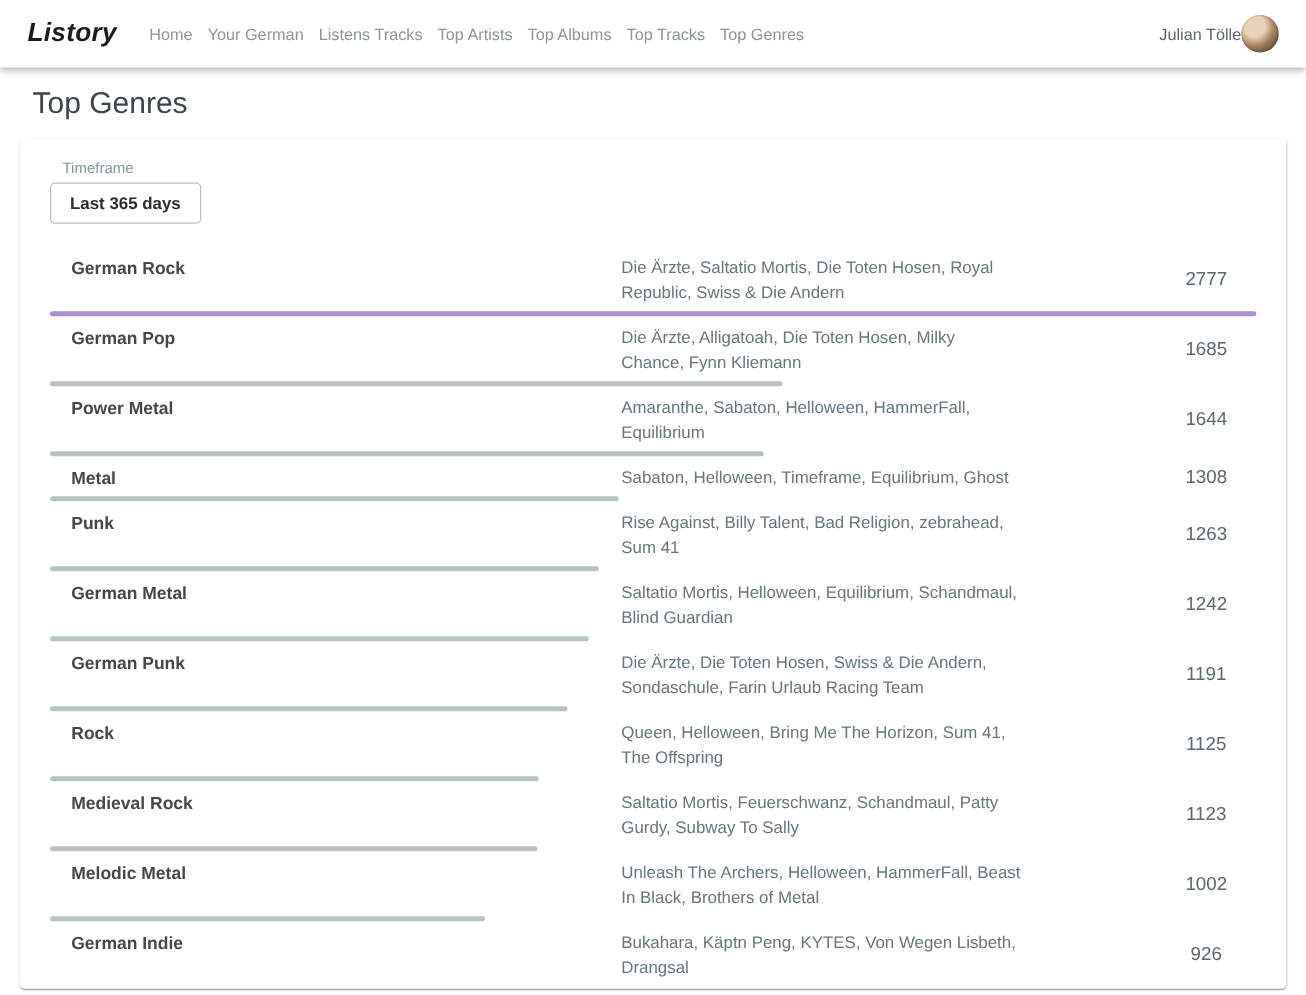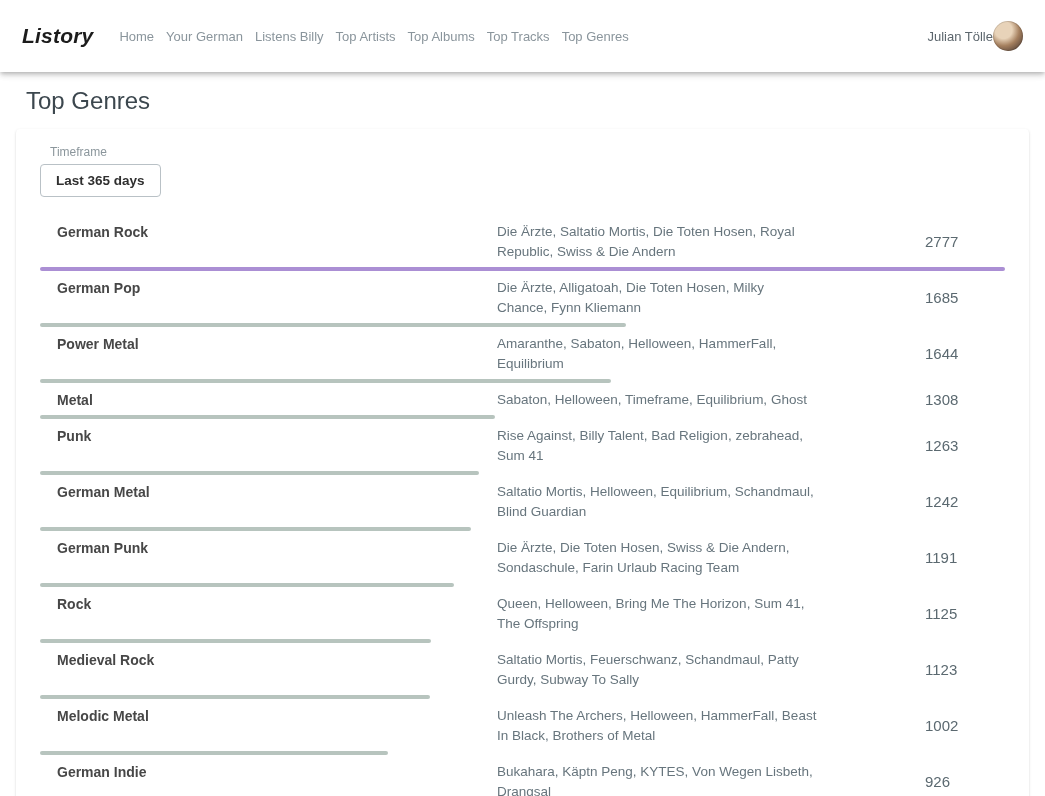--- a/index.html
+++ b/index.html
@@ -1,20 +1,20 @@
 <!DOCTYPE html>
 <html><head>
 <meta charset="utf-8">
 <style>
   * { margin:0; padding:0; box-sizing:border-box; }
   html,body { width:1045px; height:796px; overflow:hidden; background:#fff;
     font-family:"Liberation Sans", sans-serif; color:#424242; }
 
   
-  .appbar { height:72px; background:#fff; display:flex; align-items:center;
+  .appbar { height:54px; background:#fff; display:flex; align-items:center;
     padding:0 22px; position:relative; z-index:5;
     box-shadow:0 2px 4px -1px rgba(0,0,0,0.2), 0 4px 5px 0 rgba(0,0,0,0.10), 0 1px 10px 0 rgba(0,0,0,0.08); }
   .brand { font-size:21px; font-weight:700; font-style:italic; color:#1c1c1c;
     margin-right:26px; letter-spacing:0.2px; cursor:pointer; }
   .nav { display:flex; align-items:center; gap:12px; }
   .nav-item { font-size:13px; color:#8a959c; text-decoration:none; cursor:pointer; white-space:nowrap; }
   .user { margin-left:auto; display:flex; align-items:center; }
   .user-name { font-size:13px; color:#5c666d; }
   .avatar { width:30px; height:30px; border-radius:50%; cursor:pointer;
     background: radial-gradient(circle at 35% 30%, #e8d3b9 0 30%, #a5805f 55%, #5a463a 85%, #3a2e26 100%);
@@ -30,33 +30,33 @@
   .tf-label { font-size:12px; color:#8b969c; margin:0 0 5px 10px; }
   .tf-select { display:inline-flex; align-items:center; border:1px solid #b9c1c6; border-radius:4px;
     padding:8px 15px; font-size:13.5px; color:#2f2f2f; background:#fff; cursor:pointer;
     margin-bottom:18px; user-select:none;font-weight:bold; }
 
   
   .genre-row { padding-top:7px; }
   .row-grid { display:grid; grid-template-columns:457px 1fr 150px; align-items:start; }
   .genre-name { font-size:14px; font-weight:700; color:#474747; line-height:20px; padding-left:17px; }
   .genre-artists { font-size:13.5px; color:#67757d; line-height:20px; max-width:320px; }
-  .genre-count { font-size:15px; color:#5b6970; line-height:20px; padding-left:70px; align-self:center; }
+  .genre-count { font-size:15px; color:#5b6970; line-height:20px; padding-left:70px; align-self:center;text-align:center; }
   .bar-track { width:100%; height:4px; margin-top:5px; }
   .genre-bar { height:4px; border-radius:2px; }
 </style>
 </head>
 <body>
 
 <header class="appbar">
   <div class="brand">Listory</div>
   <nav class="nav">
       <a class="nav-item">Home</a>
       <a class="nav-item">Your German</a>
-      <a class="nav-item">Listens Billy</a>
+      <a class="nav-item">Listens Tracks</a>
       <a class="nav-item">Top Artists</a>
       <a class="nav-item">Top Albums</a>
       <a class="nav-item">Top Tracks</a>
       <a class="nav-item">Top Genres</a>
     </nav>
   <div class="user">
     <span class="user-name">Julian Tölle</span>
     <div class="avatar"></div>
   </div>
 </header>

